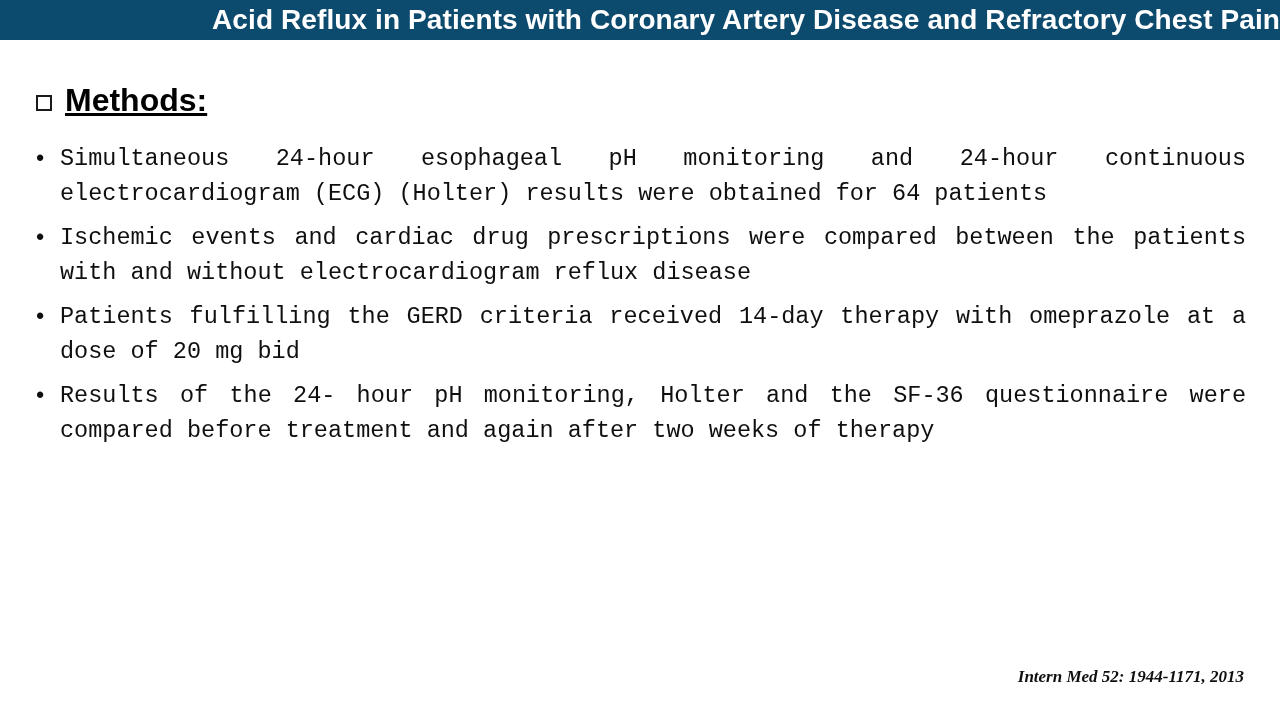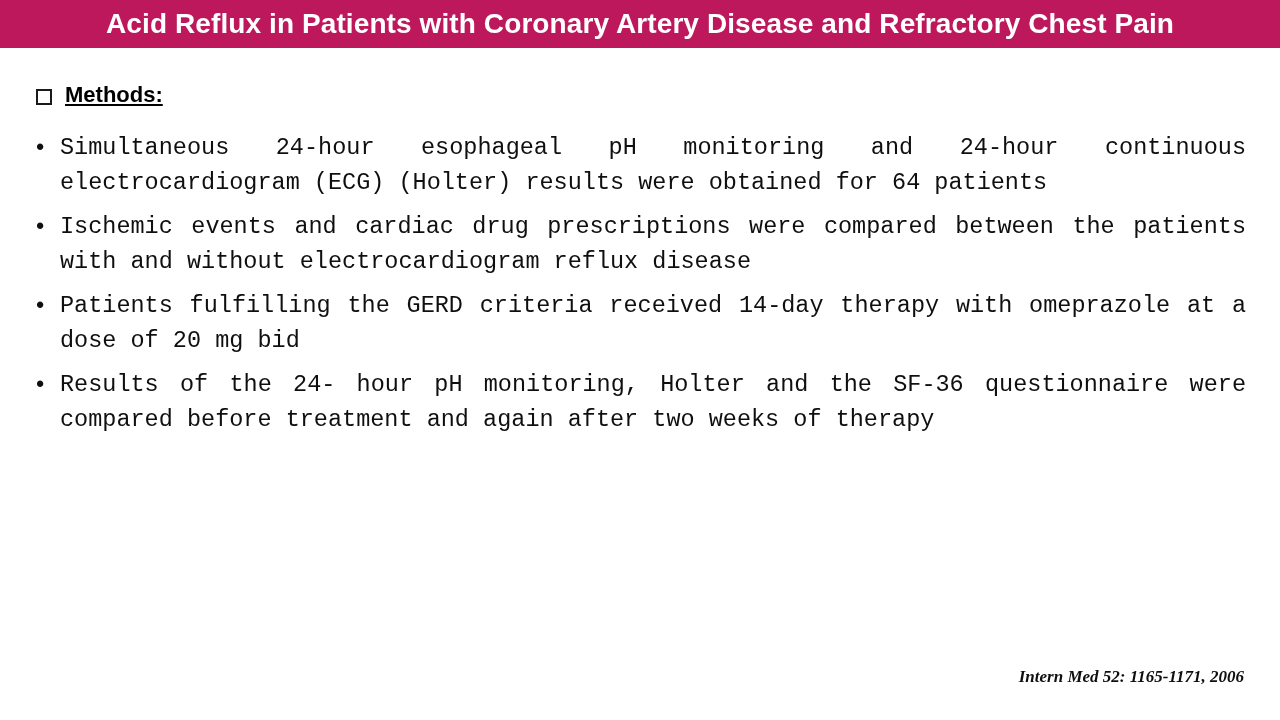--- a/index.html
+++ b/index.html
@@ -17,25 +17,25 @@
     position: relative;
     width: 1280px;
     height: 720px;
     box-sizing: border-box;
   }
   .title-bar {
     position: absolute;
     left: 0;
     top: 0;
     width: 1280px;
-    height: 48px;
-    background: #be185d;
+    height: 40px;
+    background: #0c4a6e;
     display: flex;
     align-items: center;
-    justify-content: center;
+    justify-content: flex-end;
   }
   .title-text {
     color: #ffffff;
     font-size: 28px;
     font-weight: bold;
     letter-spacing: 0.1px;
     text-align: center;
     white-space: nowrap;
     font-family: "Liberation Sans", sans-serif;
   }
@@ -58,21 +58,21 @@
     display: inline-block;
     width: 16px;
     height: 16px;
     border: 2.5px solid #1a1a1a;
     box-sizing: border-box;
     flex: 0 0 auto;
     position: relative;
     top: 2px;
   }
   .section-heading .heading-text {
-    font-size: 22px;
+    font-size: 32px;
     font-weight: bold;
     color: #000000;
     text-decoration: underline;
     text-underline-offset: 2px;
   }
   ul.points {
     list-style: none;
     margin: 0;
     padding: 0;
   }
@@ -145,15 +145,15 @@
         <span class="txt">Patients fulfilling the GERD criteria received 14-day therapy with omeprazole at a dose of 20 mg bid</span>
       </li>
       <li class="justify">
         <span class="dot">•</span>
         <span class="txt"> Results of the 24- hour pH monitoring, Holter and the SF-36 questionnaire were compared before treatment and again after two weeks of therapy</span>
       </li>
     </ul>
 
   </div>
 
-  <div class="citation">Intern Med 52: 1165-1171, 2006</div>
+  <div class="citation">Intern Med 52: 1944-1171, 2013</div>
 
 </div>
 
 </body></html>

